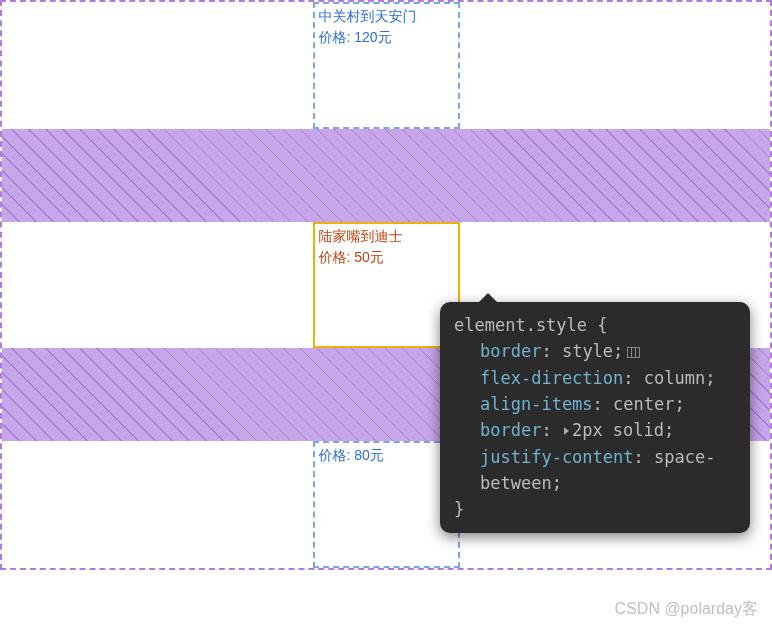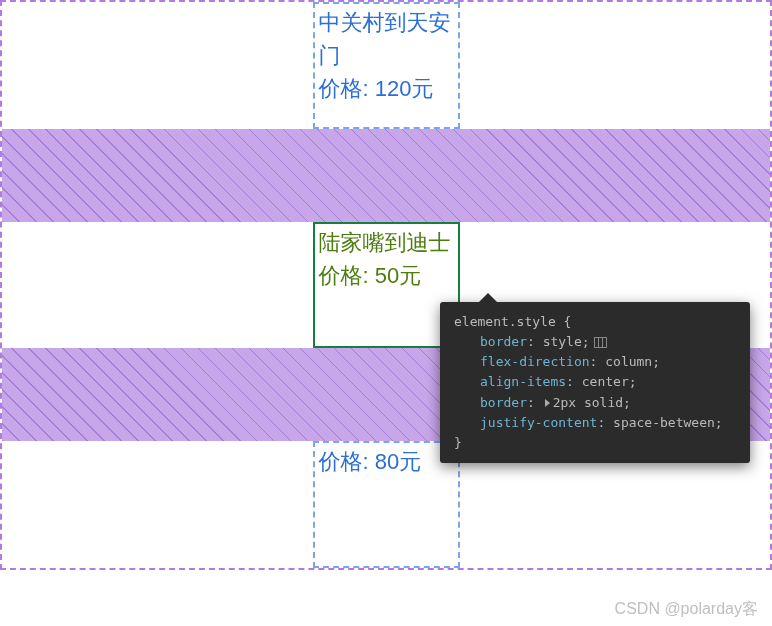--- a/index.html
+++ b/index.html
@@ -35,43 +35,43 @@
         #a77bd6 1px,
         transparent 1px,
         transparent 12px
       );
     }
     .card {
       width: 147px;
       height: 129px;
       background: #fff;
       padding: 2px 4px;
-      font-size: 22px;
+      font-size: 14px;
       line-height: 1.5;
       overflow: hidden;
     }
     .card-blue {
       border: 2px dashed #7aa6e8;
       color: #2a6ed6;
     }
     .card-red {
-      border: 2px solid #15803d;
-      color: #4d7c0f;
+      border: 2px solid #eab308;
+      color: #c2410c;
     }
     .devtools-tooltip {
       position: absolute;
       left: 440px;
       top: 302px;
       width: 310px;
       background: #2b2b2b;
       color: #ddd;
       font-family: Menlo, Consolas, monospace;
-      font-size: 13px;
+      font-size: 17px;
       padding: 10px 14px 10px 14px;
-      border-radius: 3px;
+      border-radius: 10px;
       box-shadow: 0 4px 14px rgba(0,0,0,0.5);
       line-height: 1.55;
       z-index: 10;
     }
     .devtools-tooltip::before {
       content: "";
       position: absolute;
       top: -9px;
       left: 39px;
       border-left: 9px solid transparent;

